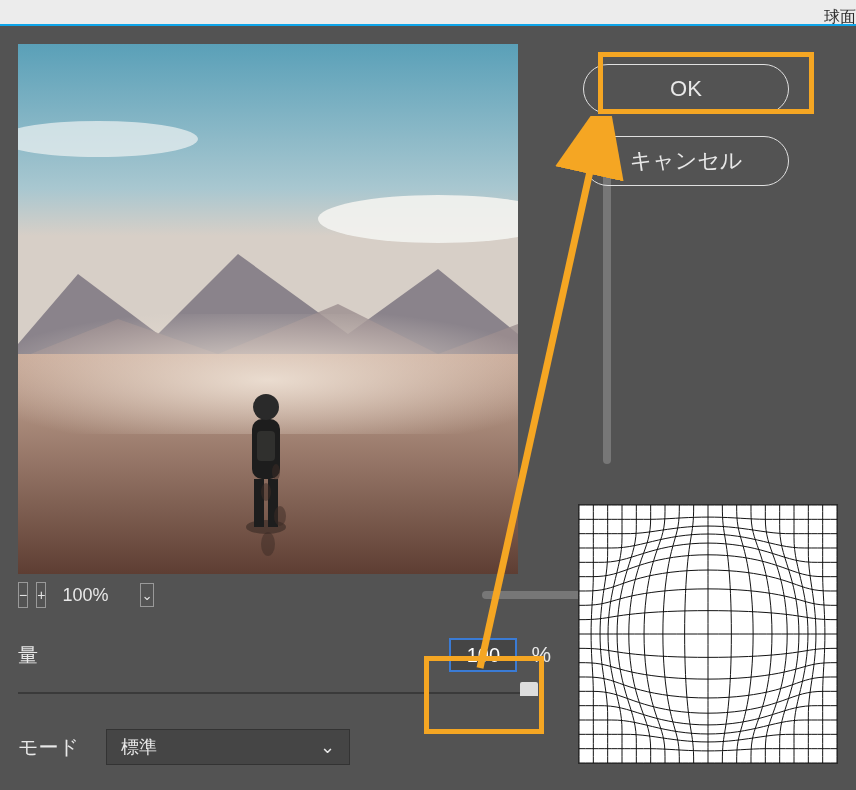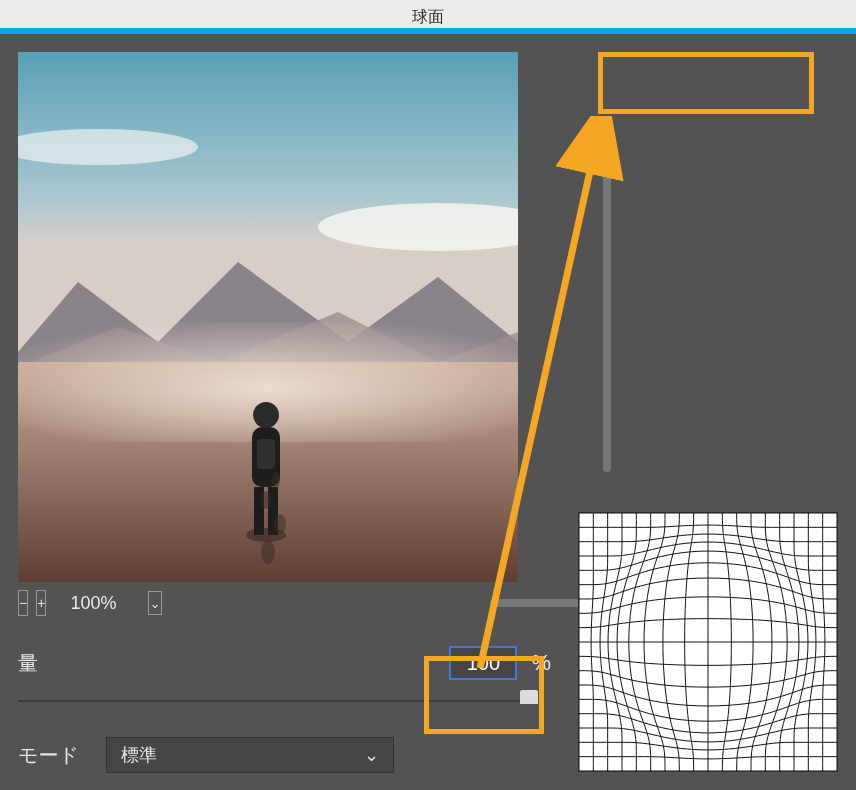--- a/index.html
+++ b/index.html
@@ -5,27 +5,27 @@
   * { box-sizing: border-box; margin: 0; padding: 0; }
   body {
     width: 856px; height: 790px;
     background: #535353;
     font-family: -apple-system, "Helvetica Neue", Arial, sans-serif;
     color: #e8e8e8;
     overflow: hidden;
     position: relative;
   }
   .titlebar {
-    height: 34px;
+    height: 26px;
     background: #ececec;
     color: #2b2b2b;
-    text-align: center;
+    text-align: right;
     line-height: 34px;
     font-size: 16px;
-    border-bottom: 6px solid #0ea5e9;
+    border-bottom: 2px solid #0ea5e9;
   }
   .body-area {
     display: flex;
     height: calc(100% - 34px);
   }
   .left-col { width: 575px; padding: 18px 4px 18px 18px; }
   .right-col { flex: 1; padding: 18px 18px 18px 8px; position: relative; }
   .preview-wrapper { position: relative; }
   .preview {
     width: 500px; height: 530px;
@@ -53,21 +53,21 @@
     display:flex; align-items:center; gap:8px;
     margin-top: 6px;
     height: 30px;
   }
   .sq-btn {
     width:26px; height:26px;
     border:1px solid #999; background:transparent; color:#e8e8e8;
     display:flex; align-items:center; justify-content:center;
     font-size:14px; cursor:pointer;
   }
-  .zoom-val { font-size:18px; margin-left:16px; min-width:70px; }
+  .zoom-val { font-size:18px; margin-left:8px; min-width:70px; }
   .dd-btn {
     width:30px; height:24px;
     border:1px solid #999; background:transparent; color:#e8e8e8;
     display:flex; align-items:center; justify-content:center;
     cursor:pointer;
   }
   .controls {
     margin-top: 28px;
     padding-right: 20px;
     position:relative;
@@ -95,21 +95,21 @@
   .slider-line {
     position:absolute; top:6px; left:0; right:0; height:2px;
     background:#3a3a3a;
   }
   .slider-handle {
     position:absolute; top:-4px; right:0;
     width:18px; height:14px; background:#ddd; border-radius:2px 2px 0 0;
     cursor:pointer;
   }
   .mode-select {
-    width:288px; height:36px;
+    width:244px; height:36px;
     background:#454545; border:1px solid #333; color:#e8e8e8;
     font-size:18px; padding:0 14px;
     display:flex; align-items:center; justify-content:space-between;
     cursor:pointer;
   }
   .btn-col { display:flex; flex-direction:column; gap:22px; margin-top:20px; }
   .dlg-btn {
     width:206px; height:50px;
     border:1px solid #e0e0e0; background:transparent; color:#e8e8e8;
     border-radius:26px; font-size:22px; cursor:pointer;
@@ -212,20 +212,24 @@
         <span class="ctl-label" style="letter-spacing:0;">モード</span>
         <div class="mode-select">
           <span>標準</span>
           <span>⌄</span>
         </div>
       </div>
     </div>
   </div>
 
   <div class="right-col">
+    <div class="btn-col">
+      <button class="dlg-btn">OK</button>
+      <button class="dlg-btn">キャンセル</button>
+    </div>
     <div class="thumb-grid">
       <svg viewBox="0 0 260 260">
         <rect width="260" height="260" fill="#fff"></rect>
         <g stroke="#111" stroke-width="1" fill="none">
           
         </g>
         <g stroke="#111" stroke-width="1" fill="none" id="gridlines">
             <path d="M0 0 L0 6.5 L0 13 L0 19.5 L0 26 L0 32.5 L0 39 L0 45.5 L0 52 L0 58.5 L0 65 L0 71.5 L0 78 L0 84.5 L0 91 L0 97.5 L0 104 L0 110.5 L0 117 L0 123.5 L0 130 L0 136.5 L0 143 L0 149.5 L0 156 L0 162.5 L0 169 L0 175.5 L0 182 L0 188.5 L0 195 L0 201.5 L0 208 L0 214.5 L0 221 L0 227.5 L0 234 L0 240.5 L0 247 L0 253.5 L0 260"></path>
             <path d="M0 0 L6.5 0 L13 0 L19.5 0 L26 0 L32.5 0 L39 0 L45.5 0 L52 0 L58.5 0 L65 0 L71.5 0 L78 0 L84.5 0 L91 0 L97.5 0 L104 0 L110.5 0 L117 0 L123.5 0 L130 0 L136.5 0 L143 0 L149.5 0 L156 0 L162.5 0 L169 0 L175.5 0 L182 0 L188.5 0 L195 0 L201.5 0 L208 0 L214.5 0 L221 0 L227.5 0 L234 0 L240.5 0 L247 0 L253.5 0 L260 0"></path>
             <path d="M14.444444444444443 0 L14.444444444444443 6.5 L14.444444444444443 13 L14.444444444444443 19.5 L14.444444444444443 26 L14.444444444444443 32.5 L14.444444444444443 39 L14.444444444444443 45.5 L14.444444444444443 52 L14.444444444444443 58.5 L14.444444444444443 65 L14.441914033258044 71.49871897933689 L14.326279761151824 77.94682589251832 L14.074967312577868 84.35451837932754 L13.73768573208666 90.76146893457926 L13.361580080410562 97.19544439761546 L12.989605914127978 103.67266133067879 L12.659066093944332 110.1987174033531 L12.400351951111716 116.77003959450008 L12.235924860207817 123.37577077338669 L12.179567313959666 130 L12.235924860207817 136.62422922661332 L12.400351951111716 143.22996040549992 L12.659066093944332 149.8012825966469 L12.989605914127978 156.3273386693212 L13.361580080410562 162.80455560238454 L13.73768573208666 169.23853106542074 L14.074967312577868 175.64548162067246 L14.326279761151824 182.05317410748168 L14.441914033258044 188.5012810206631 L14.444444444444443 195 L14.444444444444443 201.5 L14.444444444444443 208 L14.444444444444443 214.5 L14.444444444444443 221 L14.444444444444443 227.5 L14.444444444444443 234 L14.444444444444443 240.5 L14.444444444444443 247 L14.444444444444443 253.5 L14.444444444444443 260"></path>

